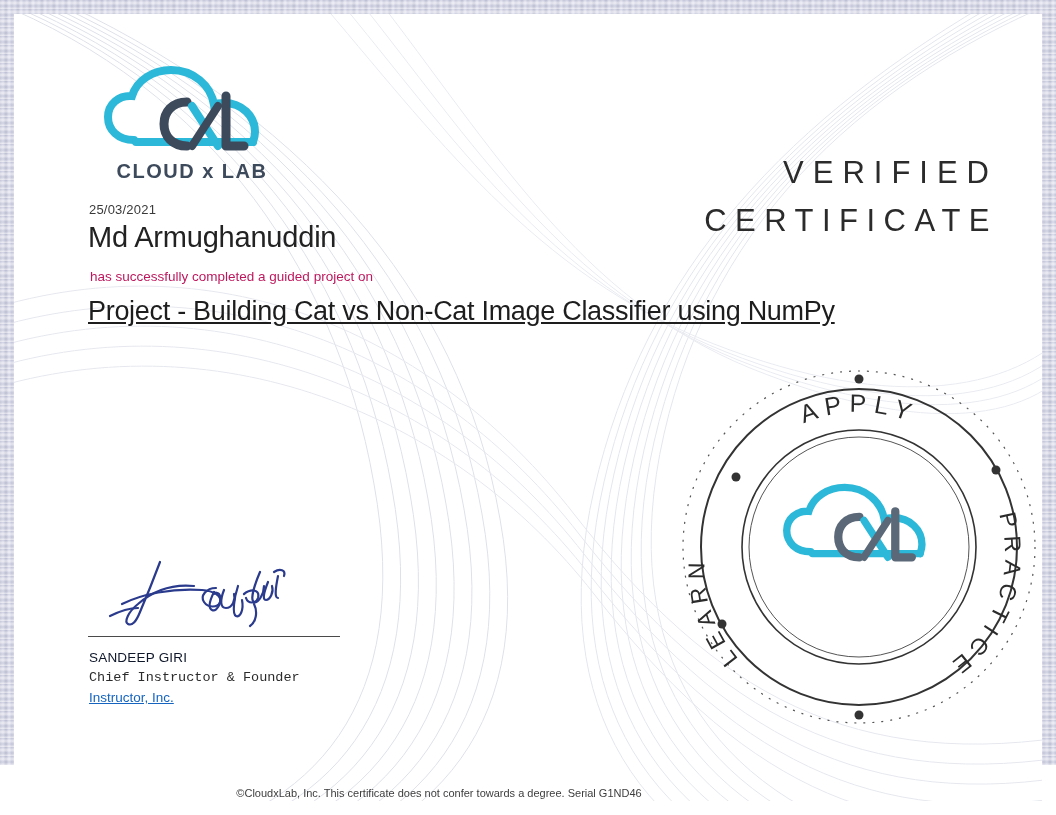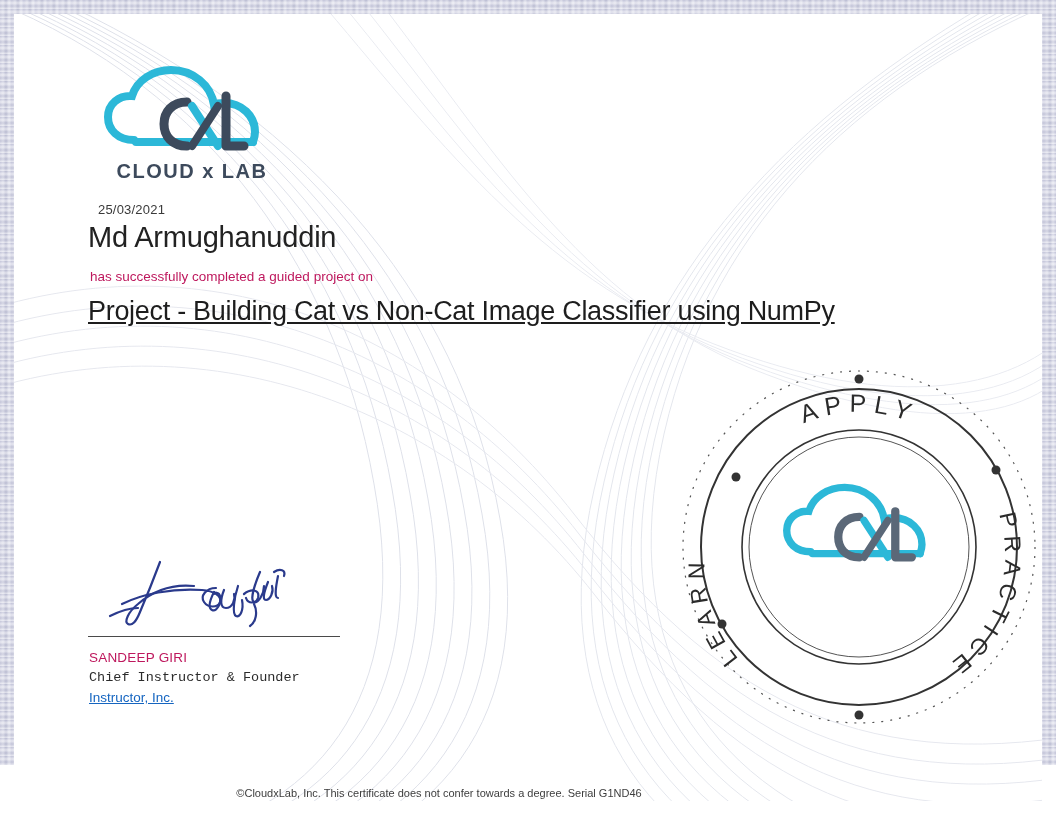--- a/index.html
+++ b/index.html
@@ -62,21 +62,21 @@
     position: absolute;
     left: 78px;
     top: 48px;
     width: 200px;
     height: 130px;
   }
 
   
   .date {
     position: absolute;
-    left: 84px;
+    left: 75px;
     top: 188px;
     font-size: 13px;
     color: #3a3a3a;
     letter-spacing: 0.2px;
   }
   .recipient {
     position: absolute;
     left: 74px;
     top: 207px;
     font-size: 29px;
@@ -129,21 +129,21 @@
     top: 622px;
     width: 252px;
     height: 1px;
     background: #4a4a4a;
   }
   .sig-name {
     position: absolute;
     left: 75px;
     top: 636px;
     font-size: 13.5px;
-    color: #be185d;
+    color: #0f172a;
     letter-spacing: 0.2px;
   }
   .sig-role {
     position: absolute;
     left: 75px;
     top: 656px;
     font-size: 13.5px;
     color: #2b2b2b;
     font-family: Liberation Mono, monospace;
   }
@@ -235,20 +235,24 @@
       <path d="M134,34 L134,84 L152,84" fill="none" stroke="#3d4a5c" stroke-width="9" stroke-linecap="round" stroke-linejoin="round"></path>
 
       <text x="100" y="116" text-anchor="middle" font-family="Liberation Sans, sans-serif" font-size="20" font-weight="bold" letter-spacing="1.5" fill="#3d4a5c">CLOUD x LAB</text>
     </svg>
 
     <div class="date">25/03/2021</div>
     <div class="recipient">Md Armughanuddin</div>
     <div class="subtitle">has successfully completed a guided project on</div>
     <div class="course-title">Project - Building Cat vs Non-Cat Image Classifier using NumPy</div>
 
+    <div class="verified">
+      <span>VERIFIED</span>
+      <span class="line2">CERTIFICATE</span>
+    </div>
 
     <svg class="signature-img" viewBox="0 0 220 105">
       <g fill="none" stroke="#2a3a8c" stroke-width="2.2" stroke-linecap="round">
         <path d="M58,20 C52,36 44,56 38,70 C34,80 30,84 26,82 C22,80 26,70 36,62 C52,48 72,42 92,44"></path>
         <path d="M20,62 C40,52 70,46 100,48 C112,49 120,54 118,60 C116,66 106,66 102,60 C98,54 104,46 114,46"></path>
         <path d="M112,50 C108,58 106,66 110,68 C114,70 120,62 118,54 C117,50 112,50 112,52"></path>
         <path d="M122,48 C118,58 118,66 124,66 C130,66 134,58 132,52"></path>
         <path d="M136,44 C132,56 130,72 134,74 C138,76 142,68 140,58"></path>
         <path d="M142,52 C150,46 158,48 156,56 C154,62 146,62 144,56"></path>
         <path d="M152,62 C156,70 154,80 148,84"></path>

